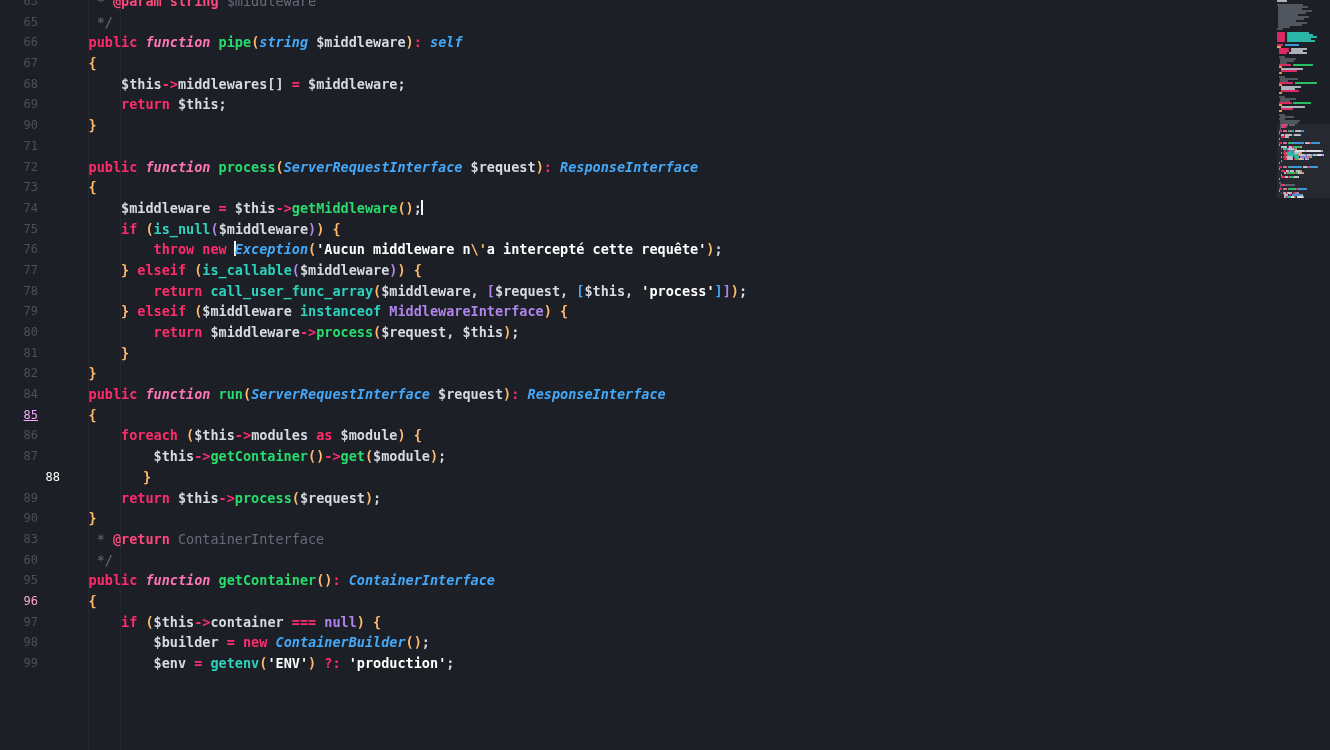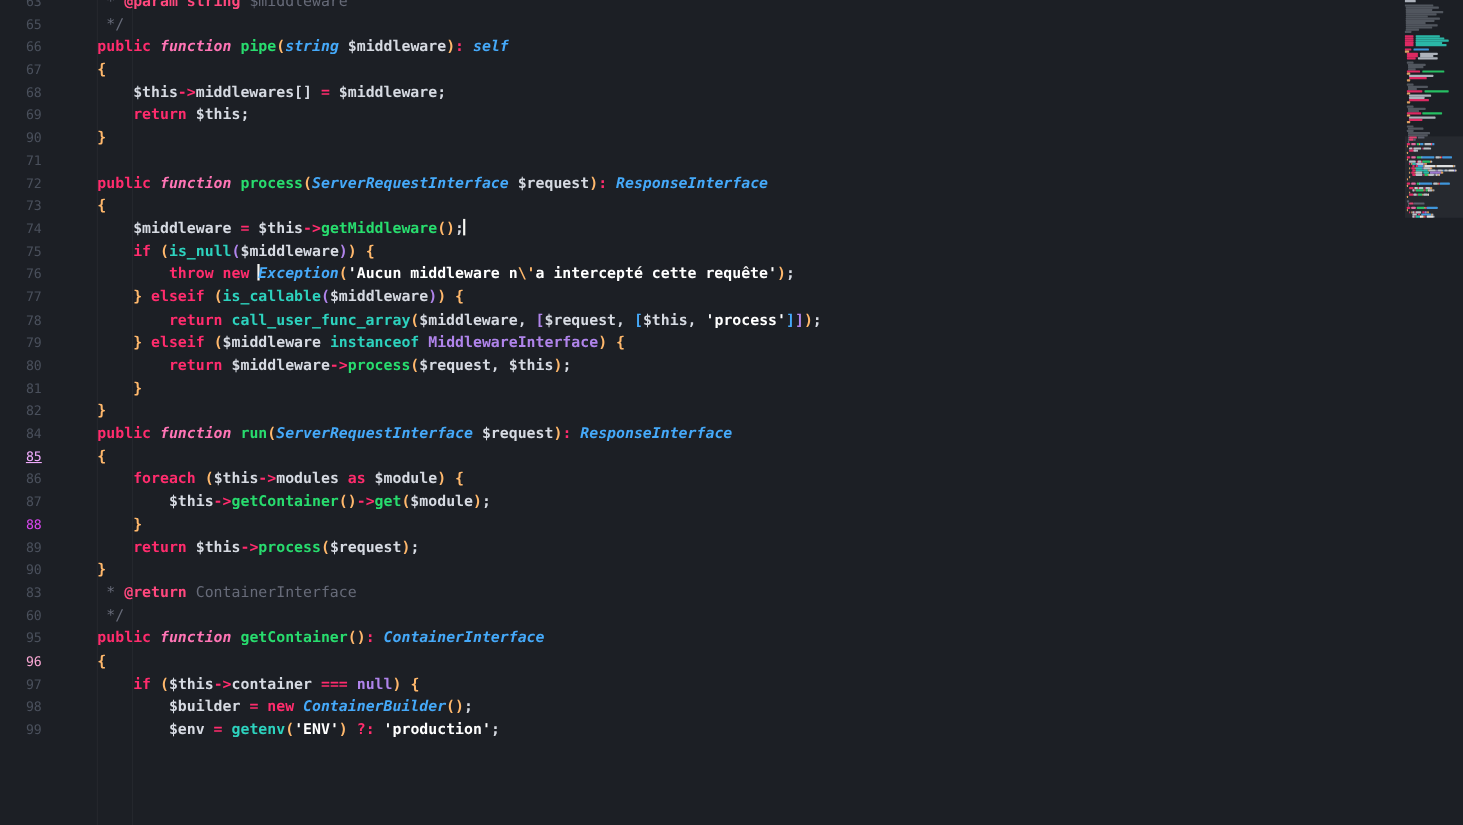--- a/index.html
+++ b/index.html
@@ -54,21 +54,21 @@
       <div class="row"><div class="gutter" style="color: rgb(74, 80, 92);">77</div><div class="code"><span class="tk tk-ws" style="color: rgb(214, 218, 226);">        </span><span class="tk tk-b1" style="color: rgb(255, 184, 108);">}</span><span class="tk tk-kw" style="color: rgb(255, 44, 109);"> elseif</span><span class="tk tk-ws" style="color: rgb(214, 218, 226);"> </span><span class="tk tk-b1" style="color: rgb(255, 184, 108);">(</span><span class="tk tk-builtin" style="color: rgb(45, 210, 190);">is_callable</span><span class="tk tk-b2" style="color: rgb(176, 132, 235);">(</span><span class="tk tk-var" style="color: rgb(214, 218, 226);">$middleware</span><span class="tk tk-b2" style="color: rgb(176, 132, 235);">)</span><span class="tk tk-b1" style="color: rgb(255, 184, 108);">)</span><span class="tk tk-ws" style="color: rgb(214, 218, 226);"> </span><span class="tk tk-b1" style="color: rgb(255, 184, 108);">{</span></div></div>
       <div class="row"><div class="gutter" style="color: rgb(74, 80, 92);">78</div><div class="code"><span class="tk tk-ws" style="color: rgb(214, 218, 226);">            </span><span class="tk tk-kw" style="color: rgb(255, 44, 109);">return</span><span class="tk tk-ws" style="color: rgb(214, 218, 226);"> </span><span class="tk tk-builtin" style="color: rgb(45, 210, 190);">call_user_func_array</span><span class="tk tk-b1" style="color: rgb(255, 184, 108);">(</span><span class="tk tk-var" style="color: rgb(214, 218, 226);">$middleware</span><span class="tk tk-punc" style="color: rgb(214, 218, 226);">,</span><span class="tk tk-ws" style="color: rgb(214, 218, 226);"> </span><span class="tk tk-b2" style="color: rgb(176, 132, 235);">[</span><span class="tk tk-var" style="color: rgb(214, 218, 226);">$request</span><span class="tk tk-punc" style="color: rgb(214, 218, 226);">,</span><span class="tk tk-ws" style="color: rgb(214, 218, 226);"> </span><span class="tk tk-b3" style="color: rgb(69, 169, 249);">[</span><span class="tk tk-var" style="color: rgb(214, 218, 226);">$this</span><span class="tk tk-punc" style="color: rgb(214, 218, 226);">,</span><span class="tk tk-str" style="color: rgb(255, 255, 255);"> 'process'</span><span class="tk tk-b3" style="color: rgb(69, 169, 249);">]</span><span class="tk tk-b2" style="color: rgb(176, 132, 235);">]</span><span class="tk tk-b1" style="color: rgb(255, 184, 108);">)</span><span class="tk tk-punc" style="color: rgb(214, 218, 226);">;</span></div></div>
       <div class="row"><div class="gutter" style="color: rgb(74, 80, 92);">79</div><div class="code"><span class="tk tk-ws" style="color: rgb(214, 218, 226);">        </span><span class="tk tk-b1" style="color: rgb(255, 184, 108);">}</span><span class="tk tk-kw" style="color: rgb(255, 44, 109);"> elseif</span><span class="tk tk-ws" style="color: rgb(214, 218, 226);"> </span><span class="tk tk-b1" style="color: rgb(255, 184, 108);">(</span><span class="tk tk-var" style="color: rgb(214, 218, 226);">$middleware</span><span class="tk tk-ws" style="color: rgb(214, 218, 226);"> </span><span class="tk tk-builtin" style="color: rgb(45, 210, 190);">instanceof</span><span class="tk tk-cls" style="color: rgb(176, 132, 235);"> MiddlewareInterface</span><span class="tk tk-b1" style="color: rgb(255, 184, 108);">)</span><span class="tk tk-ws" style="color: rgb(214, 218, 226);"> </span><span class="tk tk-b1" style="color: rgb(255, 184, 108);">{</span></div></div>
       <div class="row"><div class="gutter" style="color: rgb(74, 80, 92);">80</div><div class="code"><span class="tk tk-ws" style="color: rgb(214, 218, 226);">            </span><span class="tk tk-kw" style="color: rgb(255, 44, 109);">return</span><span class="tk tk-var" style="color: rgb(214, 218, 226);"> $middleware</span><span class="tk tk-kw" style="color: rgb(255, 44, 109);">-&gt;</span><span class="tk tk-method" style="color: rgb(40, 220, 110);">process</span><span class="tk tk-b1" style="color: rgb(255, 184, 108);">(</span><span class="tk tk-var" style="color: rgb(214, 218, 226);">$request</span><span class="tk tk-punc" style="color: rgb(214, 218, 226);">,</span><span class="tk tk-var" style="color: rgb(214, 218, 226);"> $this</span><span class="tk tk-b1" style="color: rgb(255, 184, 108);">)</span><span class="tk tk-punc" style="color: rgb(214, 218, 226);">;</span></div></div>
       <div class="row"><div class="gutter" style="color: rgb(74, 80, 92);">81</div><div class="code"><span class="tk tk-ws" style="color: rgb(214, 218, 226);">        </span><span class="tk tk-b1" style="color: rgb(255, 184, 108);">}</span></div></div>
       <div class="row"><div class="gutter" style="color: rgb(74, 80, 92);">82</div><div class="code"><span class="tk tk-ws" style="color: rgb(214, 218, 226);">    </span><span class="tk tk-b1" style="color: rgb(255, 184, 108);">}</span></div></div>
       <div class="row"><div class="gutter" style="color: rgb(74, 80, 92);">84</div><div class="code"><span class="tk tk-ws" style="color: rgb(214, 218, 226);">    </span><span class="tk tk-kw" style="color: rgb(255, 44, 109);">public</span><span class="tk tk-ws" style="color: rgb(214, 218, 226);"> </span><span class="tk tk-fnkw" style="color: rgb(255, 117, 181);">function</span><span class="tk tk-ws" style="color: rgb(214, 218, 226);"> </span><span class="tk tk-method" style="color: rgb(40, 220, 110);">run</span><span class="tk tk-b1" style="color: rgb(255, 184, 108);">(</span><span class="tk tk-type" style="color: rgb(69, 169, 249);">ServerRequestInterface</span><span class="tk tk-var" style="color: rgb(214, 218, 226);"> $request</span><span class="tk tk-b1" style="color: rgb(255, 184, 108);">)</span><span class="tk tk-kw" style="color: rgb(255, 44, 109);">:</span><span class="tk tk-type" style="color: rgb(69, 169, 249);"> ResponseInterface</span></div></div>
       <div class="row"><div class="gutter" style="color: #f0abfc; text-decoration: underline;">85</div><div class="code"><span class="tk tk-ws" style="color: rgb(214, 218, 226);">    </span><span class="tk tk-b1" style="color: rgb(255, 184, 108);">{</span></div></div>
       <div class="row"><div class="gutter" style="color: rgb(74, 80, 92);">86</div><div class="code"><span class="tk tk-ws" style="color: rgb(214, 218, 226);">        </span><span class="tk tk-kw" style="color: rgb(255, 44, 109);">foreach</span><span class="tk tk-ws" style="color: rgb(214, 218, 226);"> </span><span class="tk tk-b1" style="color: rgb(255, 184, 108);">(</span><span class="tk tk-var" style="color: rgb(214, 218, 226);">$this</span><span class="tk tk-kw" style="color: rgb(255, 44, 109);">-&gt;</span><span class="tk tk-var" style="color: rgb(214, 218, 226);">modules</span><span class="tk tk-kw" style="color: rgb(255, 44, 109);"> as</span><span class="tk tk-var" style="color: rgb(214, 218, 226);"> $module</span><span class="tk tk-b1" style="color: rgb(255, 184, 108);">)</span><span class="tk tk-ws" style="color: rgb(214, 218, 226);"> </span><span class="tk tk-b1" style="color: rgb(255, 184, 108);">{</span></div></div>
       <div class="row"><div class="gutter" style="color: rgb(74, 80, 92);">87</div><div class="code"><span class="tk tk-ws" style="color: rgb(214, 218, 226);">            </span><span class="tk tk-var" style="color: rgb(214, 218, 226);">$this</span><span class="tk tk-kw" style="color: rgb(255, 44, 109);">-&gt;</span><span class="tk tk-method" style="color: rgb(40, 220, 110);">getContainer</span><span class="tk tk-b1" style="color: rgb(255, 184, 108);">()</span><span class="tk tk-kw" style="color: rgb(255, 44, 109);">-&gt;</span><span class="tk tk-method" style="color: rgb(40, 220, 110);">get</span><span class="tk tk-b1" style="color: rgb(255, 184, 108);">(</span><span class="tk tk-var" style="color: rgb(214, 218, 226);">$module</span><span class="tk tk-b1" style="color: rgb(255, 184, 108);">)</span><span class="tk tk-punc" style="color: rgb(214, 218, 226);">;</span></div></div>
-      <div class="row"><div class="gutter" style="color: #d946ef;">88</div><div class="code"><span class="tk tk-ws" style="color: rgb(214, 218, 226);">        </span><span class="tk tk-b1" style="color: rgb(255, 184, 108);">}</span></div></div>
+      <div class="row"><div class="gutter" style="color: #ffffff; margin-left: 22px;">88</div><div class="code"><span class="tk tk-ws" style="color: rgb(214, 218, 226);">        </span><span class="tk tk-b1" style="color: rgb(255, 184, 108);">}</span></div></div>
       <div class="row"><div class="gutter" style="color: rgb(74, 80, 92);">89</div><div class="code"><span class="tk tk-ws" style="color: rgb(214, 218, 226);">        </span><span class="tk tk-kw" style="color: rgb(255, 44, 109);">return</span><span class="tk tk-var" style="color: rgb(214, 218, 226);"> $this</span><span class="tk tk-kw" style="color: rgb(255, 44, 109);">-&gt;</span><span class="tk tk-method" style="color: rgb(40, 220, 110);">process</span><span class="tk tk-b1" style="color: rgb(255, 184, 108);">(</span><span class="tk tk-var" style="color: rgb(214, 218, 226);">$request</span><span class="tk tk-b1" style="color: rgb(255, 184, 108);">)</span><span class="tk tk-punc" style="color: rgb(214, 218, 226);">;</span></div></div>
       <div class="row"><div class="gutter" style="color: rgb(74, 80, 92);">90</div><div class="code"><span class="tk tk-ws" style="color: rgb(214, 218, 226);">    </span><span class="tk tk-b1" style="color: rgb(255, 184, 108);">}</span></div></div>
       <div class="row"><div class="gutter" style="color: rgb(74, 80, 92);">83</div><div class="code"><span class="tk tk-com" style="color: rgb(103, 107, 121);">     * </span><span class="tk tk-doctag" style="color: rgb(255, 72, 126);">@return</span><span class="tk tk-com" style="color: rgb(103, 107, 121);"> ContainerInterface</span></div></div>
       <div class="row"><div class="gutter" style="color: rgb(74, 80, 92);">60</div><div class="code"><span class="tk tk-com" style="color: rgb(103, 107, 121);">     */</span></div></div>
       <div class="row"><div class="gutter" style="color: rgb(74, 80, 92);">95</div><div class="code"><span class="tk tk-ws" style="color: rgb(214, 218, 226);">    </span><span class="tk tk-kw" style="color: rgb(255, 44, 109);">public</span><span class="tk tk-ws" style="color: rgb(214, 218, 226);"> </span><span class="tk tk-fnkw" style="color: rgb(255, 117, 181);">function</span><span class="tk tk-ws" style="color: rgb(214, 218, 226);"> </span><span class="tk tk-method" style="color: rgb(40, 220, 110);">getContainer</span><span class="tk tk-b1" style="color: rgb(255, 184, 108);">()</span><span class="tk tk-kw" style="color: rgb(255, 44, 109);">:</span><span class="tk tk-type" style="color: rgb(69, 169, 249);"> ContainerInterface</span></div></div>
       <div class="row"><div class="gutter" style="color: #f9a8d4;">96</div><div class="code"><span class="tk tk-ws" style="color: rgb(214, 218, 226);">    </span><span class="tk tk-b1" style="color: rgb(255, 184, 108);">{</span></div></div>
       <div class="row"><div class="gutter" style="color: rgb(74, 80, 92);">97</div><div class="code"><span class="tk tk-ws" style="color: rgb(214, 218, 226);">        </span><span class="tk tk-kw" style="color: rgb(255, 44, 109);">if</span><span class="tk tk-ws" style="color: rgb(214, 218, 226);"> </span><span class="tk tk-b1" style="color: rgb(255, 184, 108);">(</span><span class="tk tk-var" style="color: rgb(214, 218, 226);">$this</span><span class="tk tk-kw" style="color: rgb(255, 44, 109);">-&gt;</span><span class="tk tk-var" style="color: rgb(214, 218, 226);">container</span><span class="tk tk-kw" style="color: rgb(255, 44, 109);"> ===</span><span class="tk tk-cls" style="color: rgb(176, 132, 235);"> null</span><span class="tk tk-b1" style="color: rgb(255, 184, 108);">)</span><span class="tk tk-ws" style="color: rgb(214, 218, 226);"> </span><span class="tk tk-b1" style="color: rgb(255, 184, 108);">{</span></div></div>
       <div class="row"><div class="gutter" style="color: rgb(74, 80, 92);">98</div><div class="code"><span class="tk tk-ws" style="color: rgb(214, 218, 226);">            </span><span class="tk tk-var" style="color: rgb(214, 218, 226);">$builder</span><span class="tk tk-ws" style="color: rgb(214, 218, 226);"> </span><span class="tk tk-kw" style="color: rgb(255, 44, 109);">=</span><span class="tk tk-kw" style="color: rgb(255, 44, 109);"> new</span><span class="tk tk-type" style="color: rgb(69, 169, 249);"> ContainerBuilder</span><span class="tk tk-b1" style="color: rgb(255, 184, 108);">()</span><span class="tk tk-punc" style="color: rgb(214, 218, 226);">;</span></div></div>
       <div class="row"><div class="gutter" style="color: rgb(74, 80, 92);">99</div><div class="code"><span class="tk tk-ws" style="color: rgb(214, 218, 226);">            </span><span class="tk tk-var" style="color: rgb(214, 218, 226);">$env</span><span class="tk tk-ws" style="color: rgb(214, 218, 226);"> </span><span class="tk tk-kw" style="color: rgb(255, 44, 109);">=</span><span class="tk tk-ws" style="color: rgb(214, 218, 226);"> </span><span class="tk tk-builtin" style="color: rgb(45, 210, 190);">getenv</span><span class="tk tk-b1" style="color: rgb(255, 184, 108);">(</span><span class="tk tk-str" style="color: rgb(255, 255, 255);">'ENV'</span><span class="tk tk-b1" style="color: rgb(255, 184, 108);">)</span><span class="tk tk-ws" style="color: rgb(214, 218, 226);"> </span><span class="tk tk-kw" style="color: rgb(255, 44, 109);">?:</span><span class="tk tk-str" style="color: rgb(255, 255, 255);"> 'production'</span><span class="tk tk-punc" style="color: rgb(214, 218, 226);">;</span></div></div>
     </div>

